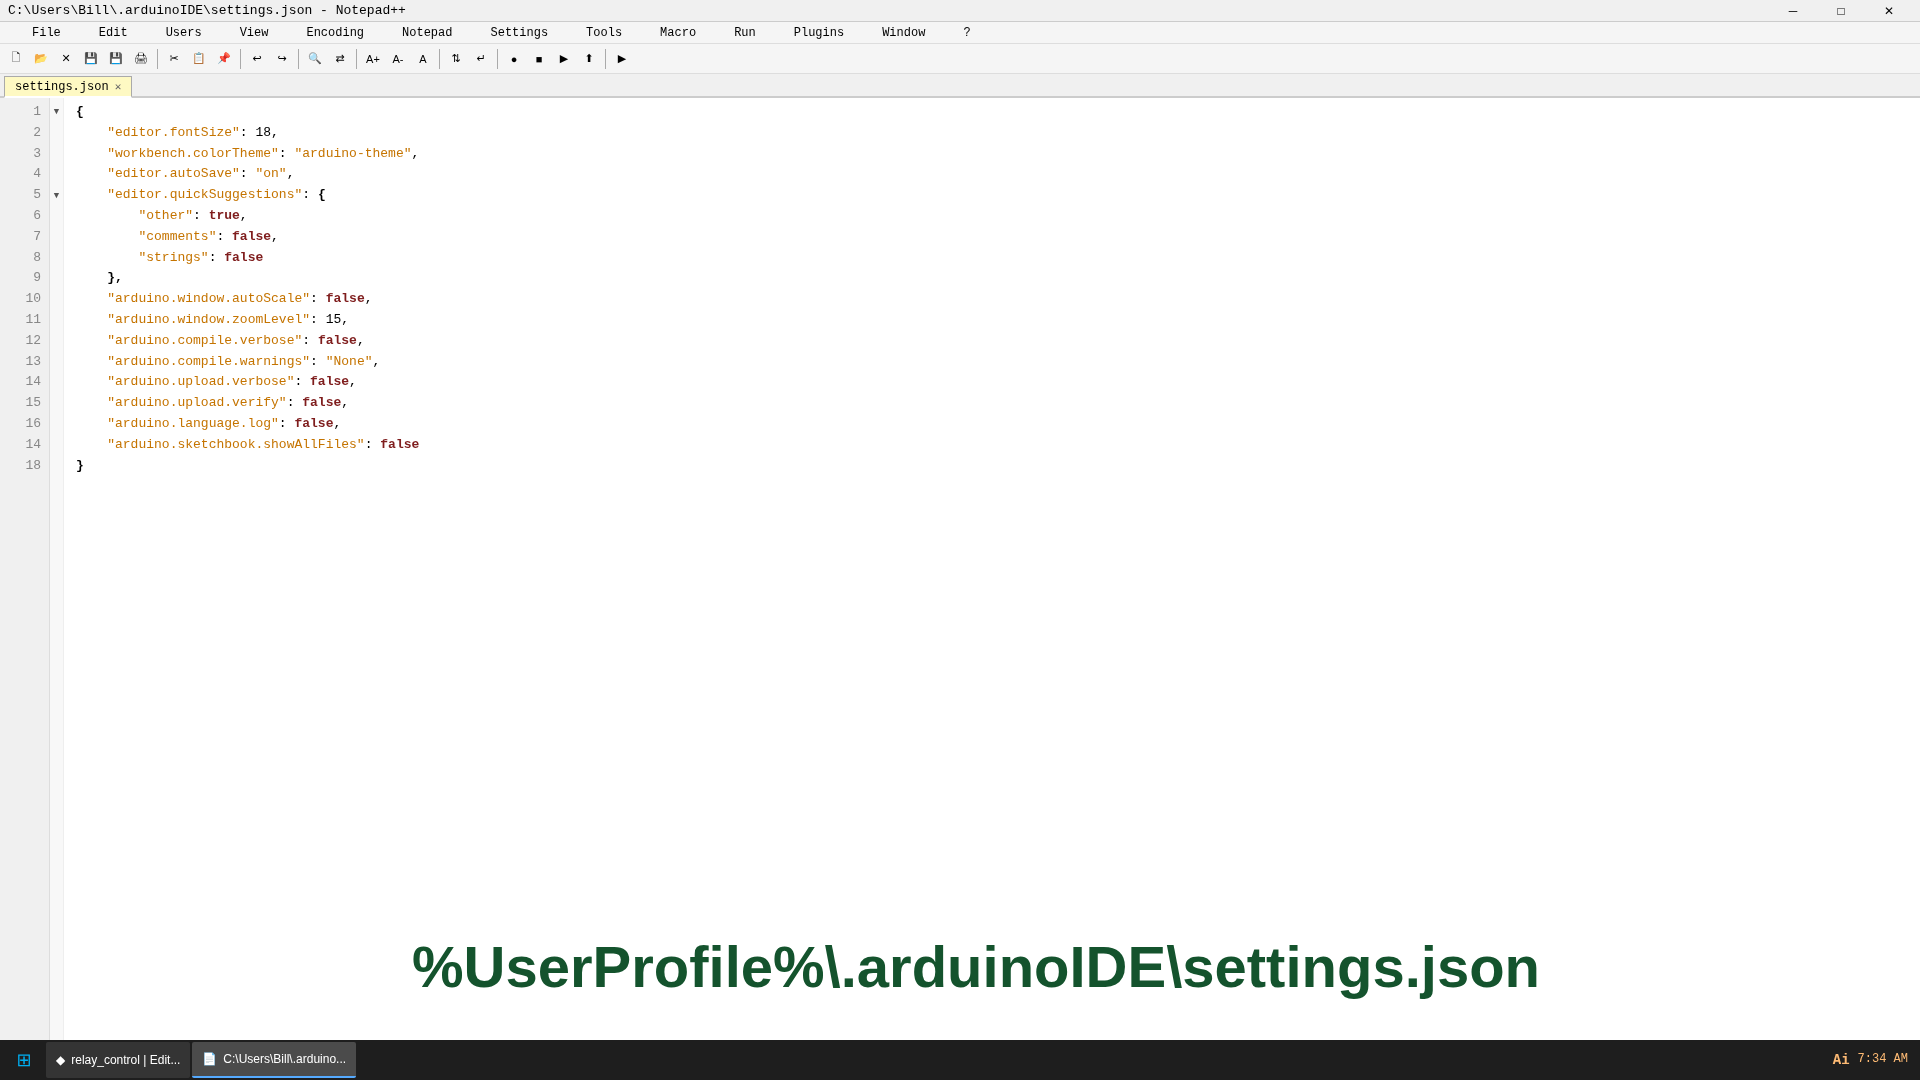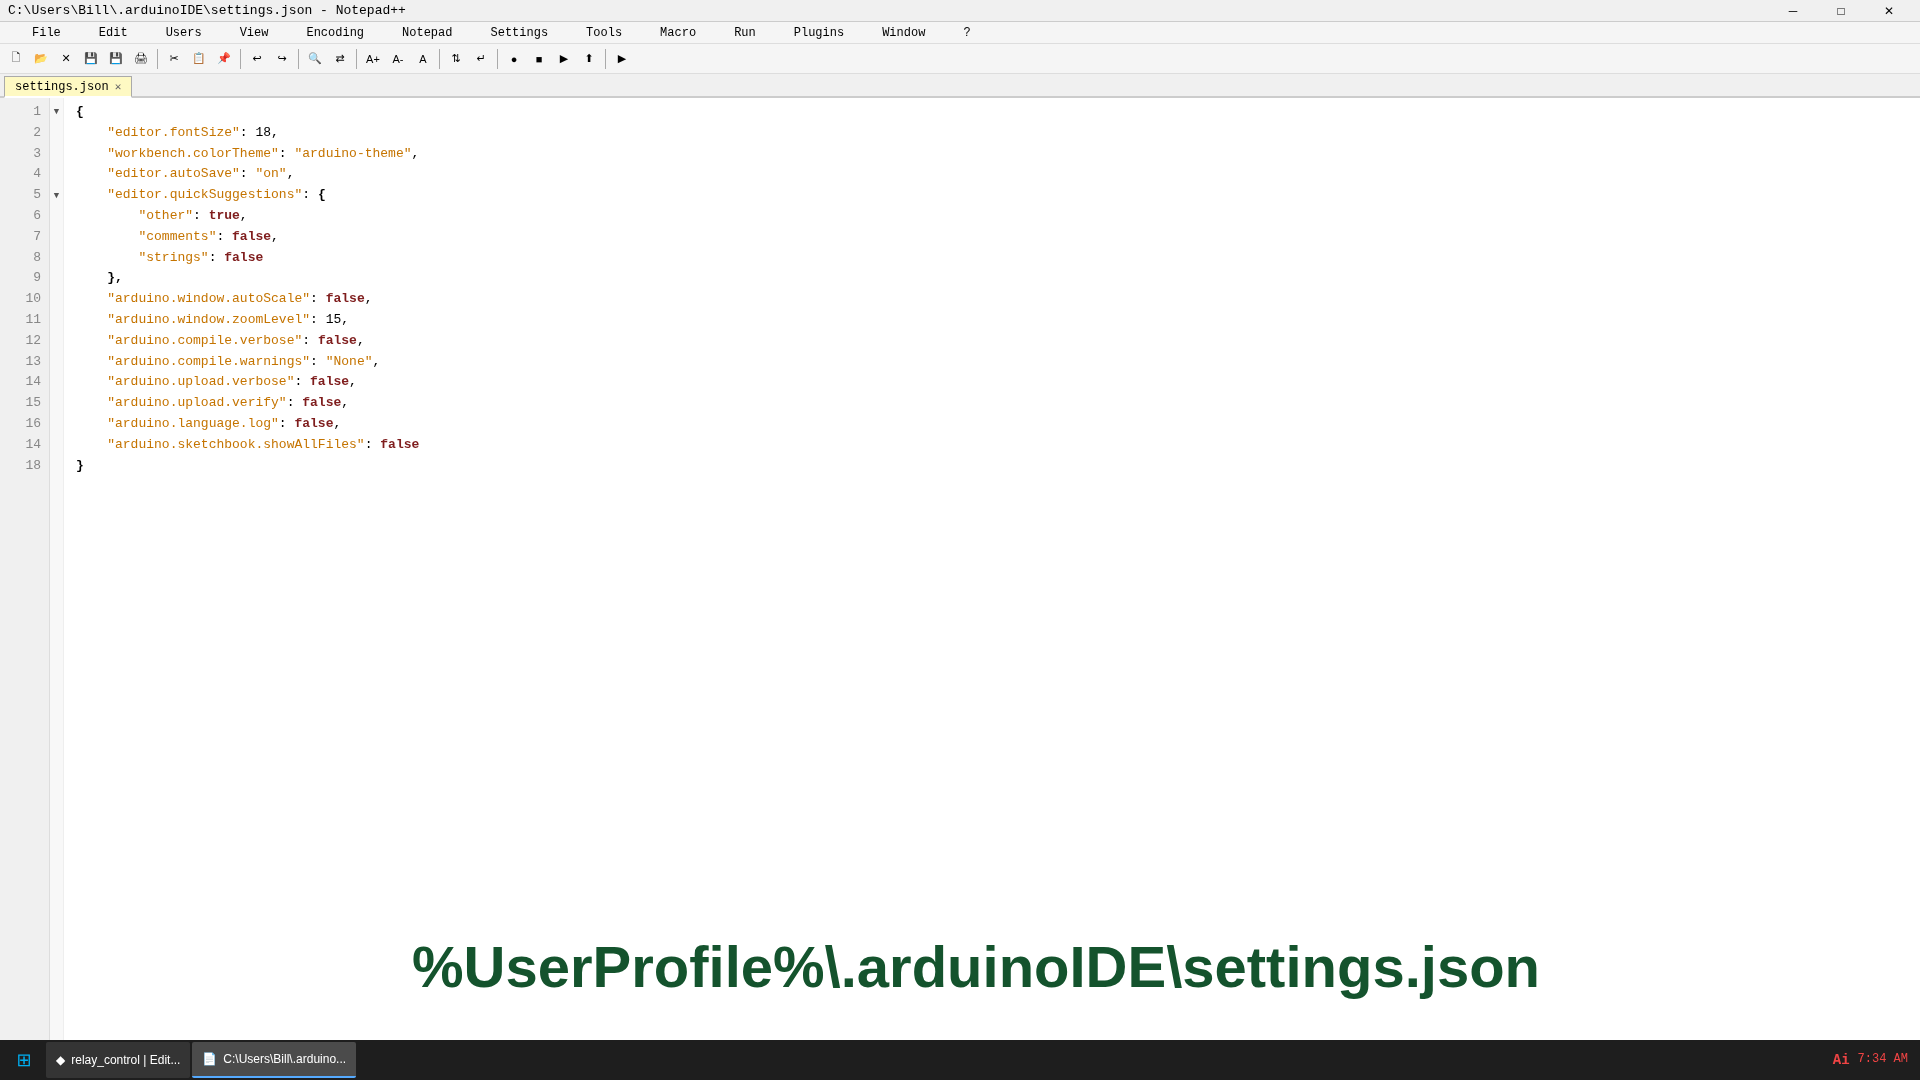--- a/index.html
+++ b/index.html
@@ -258,21 +258,21 @@
       cursor: pointer;
       display: flex;
       align-items: center;
       justify-content: center;
     }
     .taskbar-right {
       margin-left: auto;
       display: flex;
       align-items: flex-start;
       gap: 8px;
-      color: #ef4444;
+      color: #fdba74;
       font-size: 12px;
       padding-right: 8px;
     }
     .taskbar-time {
       text-align: center;
       line-height: 1.3;
     }
   </style>
 </head>
 <body>

